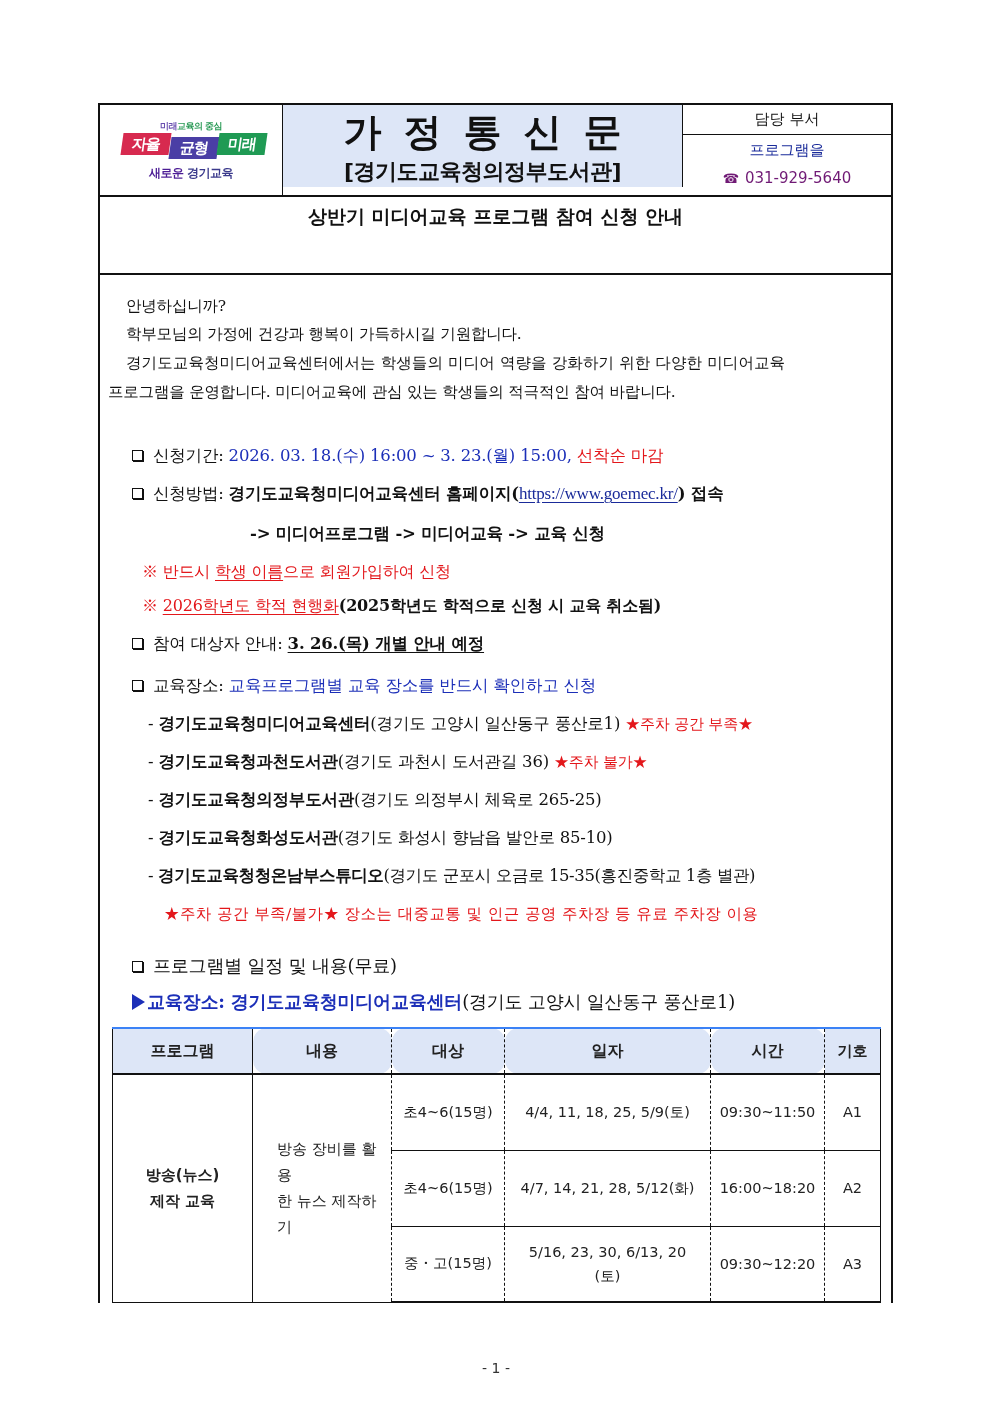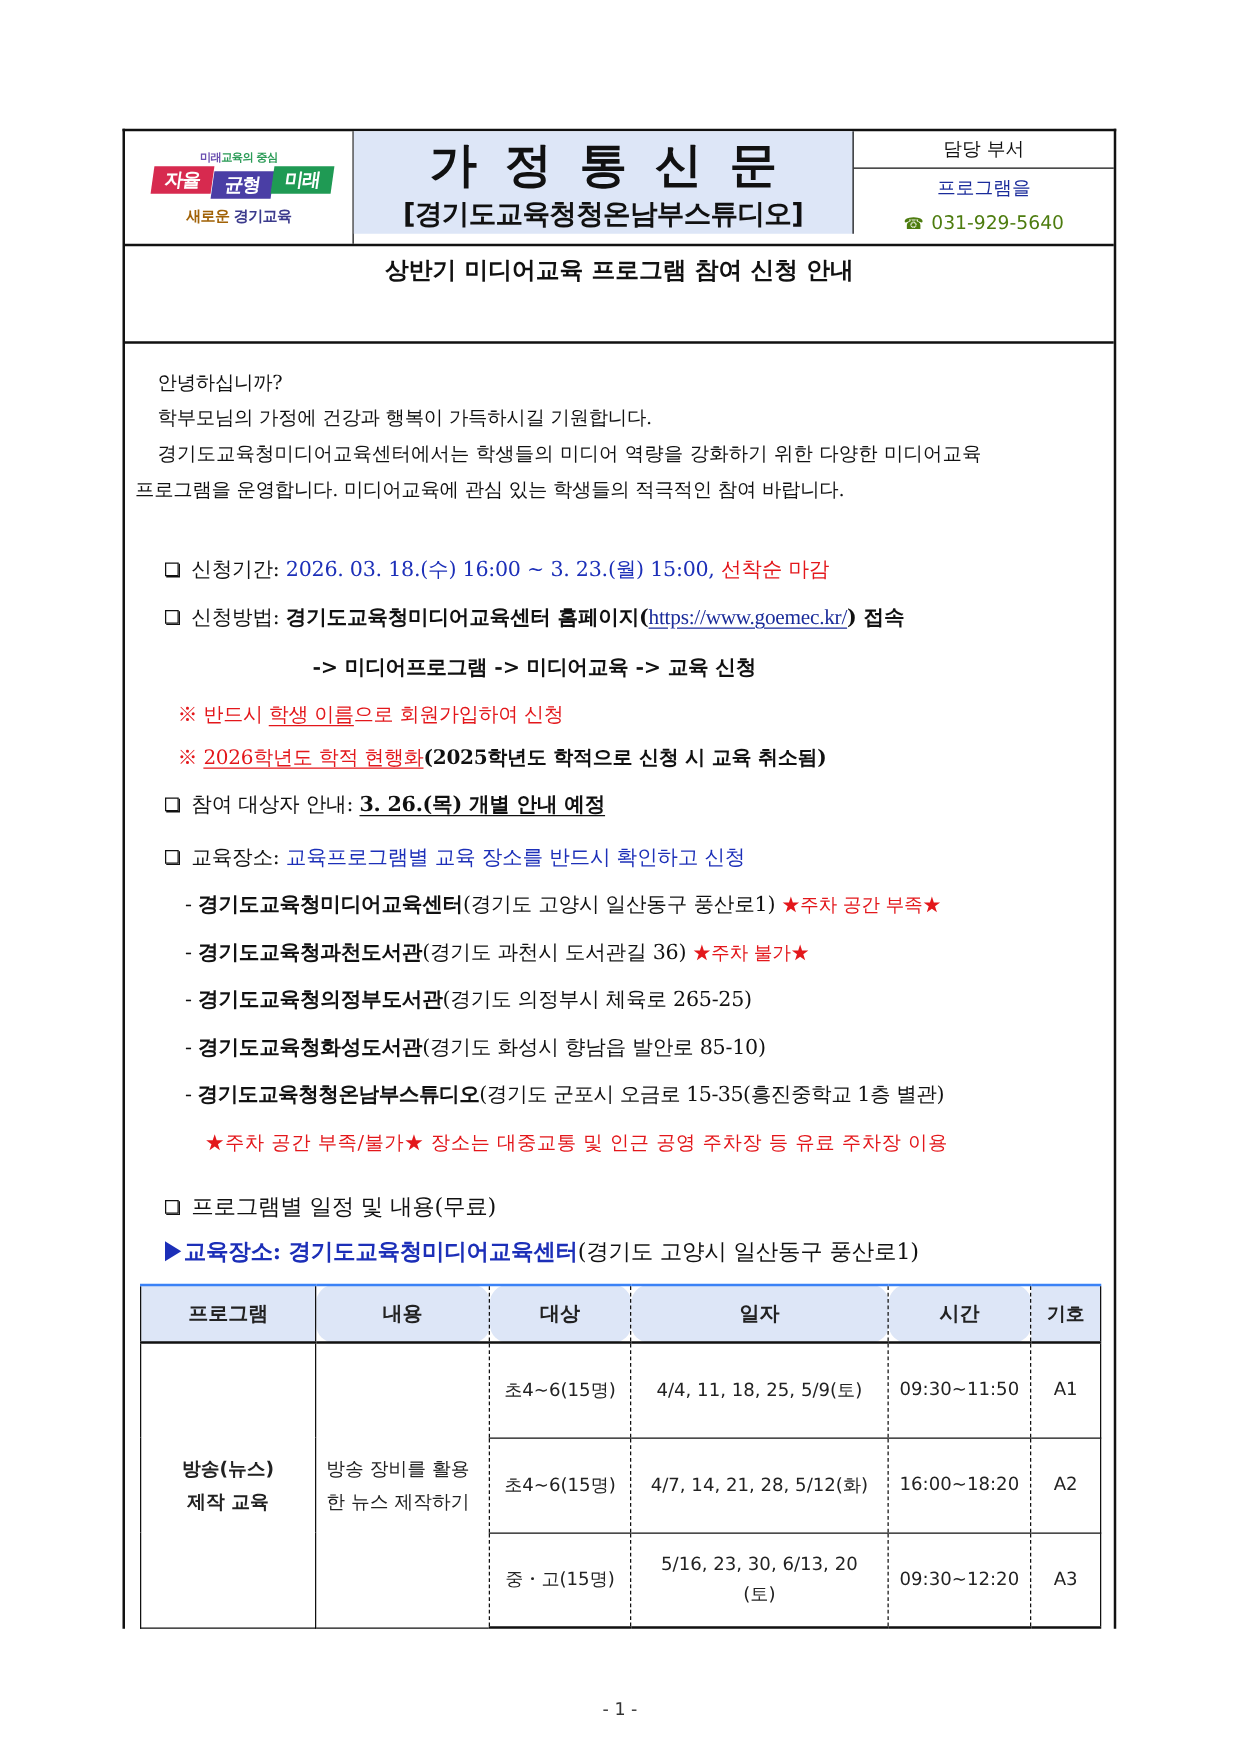--- a/index.html
+++ b/index.html
@@ -18,29 +18,29 @@
   .hdr-dept { position: absolute; left: 583px; top: 0; width: 208px; height: 90px; }
 
   .logo-top { position: absolute; left: 0; width: 100%; top: 15px; text-align: center; font-family: "DejaVu Sans", sans-serif; font-size: 9px; font-weight: bold; color: #2b9b57; letter-spacing: -0.5px; }
   .logo-top .c1 { color: #6a4fb0; }
   .logo-mid { position: absolute; left: 20px; top: 28px; height: 26px; width: 150px; }
   .logo-chip { position: absolute; top: 0; height: 22px; color: #fff; font-family: "DejaVu Sans", sans-serif; font-weight: bold; font-size: 15px; line-height: 22px; text-align: center; transform: skewX(-8deg); letter-spacing: -1px; }
   .chip1 { left: 2px; width: 48px; background: #d72a4f; }
   .chip2 { left: 50px; width: 48px; background: #4a3ea5; top: 4px; }
   .chip3 { left: 98px; width: 48px; background: #1f9a54; }
   .logo-bot { position: absolute; left: 0; width: 100%; top: 60px; text-align: center; font-family: "DejaVu Sans", sans-serif; font-size: 12px; font-weight: bold; letter-spacing: -0.5px; }
-  .logo-bot .red { color: #a16207; }
+  .logo-bot .red { color: #4c1d95; }
   .logo-bot .navy { color: #3b3a8c; }
 
   .title-main { font-family: "DejaVu Sans", sans-serif; font-weight: bold; font-size: 38px; letter-spacing: 22px; padding-left: 22px; line-height: 50px; margin-top: 2px; color: #111; }
   .title-sub { font-family: "DejaVu Sans", sans-serif; font-weight: bold; font-size: 22px; line-height: 30px; color: #111; letter-spacing: -0.5px; }
 
   .dept-label { height: 30px; border-bottom: 1px solid #111; text-align: center; font-size: 15px; line-height: 28px; color: #111; }
   .dept-name { text-align: center; font-size: 15px; line-height: 28px; color: #1a2b9a; margin-top: 1px; }
-  .dept-phone { text-align: center; font-size: 15px; line-height: 28px; color: #4d7c0f; font-family: "DejaVu Sans", sans-serif; }
+  .dept-phone { text-align: center; font-size: 15px; line-height: 28px; color: #701a75; font-family: "DejaVu Sans", sans-serif; }
   .phone-icon { font-size: 13px; margin-right: 6px; }
 
   
   .evt { position: absolute; left: 0; top: 92px; width: 791px; height: 78px; border-bottom: 2px solid #111; text-align: center; }
   .evt-line1 { font-family: "DejaVu Sans", sans-serif; font-weight: bold; font-size: 21px; line-height: 30px; margin-top: 4px; letter-spacing: -0.5px; }
   .evt-line1 .mi { color: #f0907a; }
   .evt-line1 .so { color: #7bb04a; }
   .evt-line1 .dream { color: #5a9ee6; font-weight: bold; }
   .evt-line2 { font-family: "DejaVu Sans", sans-serif; font-weight: bold; font-size: 19px; line-height: 38px; letter-spacing: 0px; }
 
@@ -57,21 +57,21 @@
 
   
   .tbl { position: absolute; left: 12px; top: 922px; width: 768px; border-collapse: collapse; font-family: "DejaVu Sans", sans-serif; font-size: 14.5px; color: #222; table-layout: fixed; }
   .tbl th { background: #dde6f7; font-weight: bold; height: 46px; font-size: 16px; border-top: 2px solid #3b82f6; border-bottom: 2px solid #111; }
   .tbl th, .tbl td { border-left: 1px solid #111; border-right: 1px solid #111; text-align: center; vertical-align: middle; }
   .tbl td { border-bottom: 1.5px solid #111; }
   .tbl .dl { border-left: 1px dashed #111; }
   .tbl .dr { border-right: 1px dashed #111; border-radius: 14px; }
   .tbl tr.r td { height: 76px; }
   .tbl td.prog { font-weight: bold; font-size: 15px; line-height: 26px; }
-  .tbl td.cont { text-align: left; padding-left: 8px; line-height: 26px; font-size: 15px; }
+  .tbl td.cont { text-align: left; padding-left: 24px; line-height: 26px; font-size: 15px; }
   .tbl tbody tr:last-child td { border-bottom: 2px solid #111; }
 
   .footer { position: absolute; left: 0; width: 100%; top: 1360px; text-align: center; font-family: "DejaVu Sans", sans-serif; font-size: 14px; color: #333; }
 </style>
 </head>
 <body>
 
 <div class="frame">
 
   <div class="hdr">
@@ -84,21 +84,21 @@
         <div class="logo-chip chip2">균형</div>
         <div class="logo-chip chip3">미래</div>
       </div>
       <div class="logo-bot">
         <span class="red">새로운</span> <span class="navy">경기교육</span>
       </div>
     </div>
 
     <div class="hdr-title">
       <div class="title-main">가정통신문</div>
-      <div class="title-sub">[경기도교육청청온남부스튜디오]</div>
+      <div class="title-sub">[경기도교육청의정부도서관]</div>
     </div>
 
     <div class="hdr-dept">
       <div class="dept-label">담당 부서</div>
       <div class="dept-name">프로그램을</div>
       <div class="dept-phone">
         <span class="phone-icon">☎</span><span>031-929-5640</span>
       </div>
     </div>
   </div>

